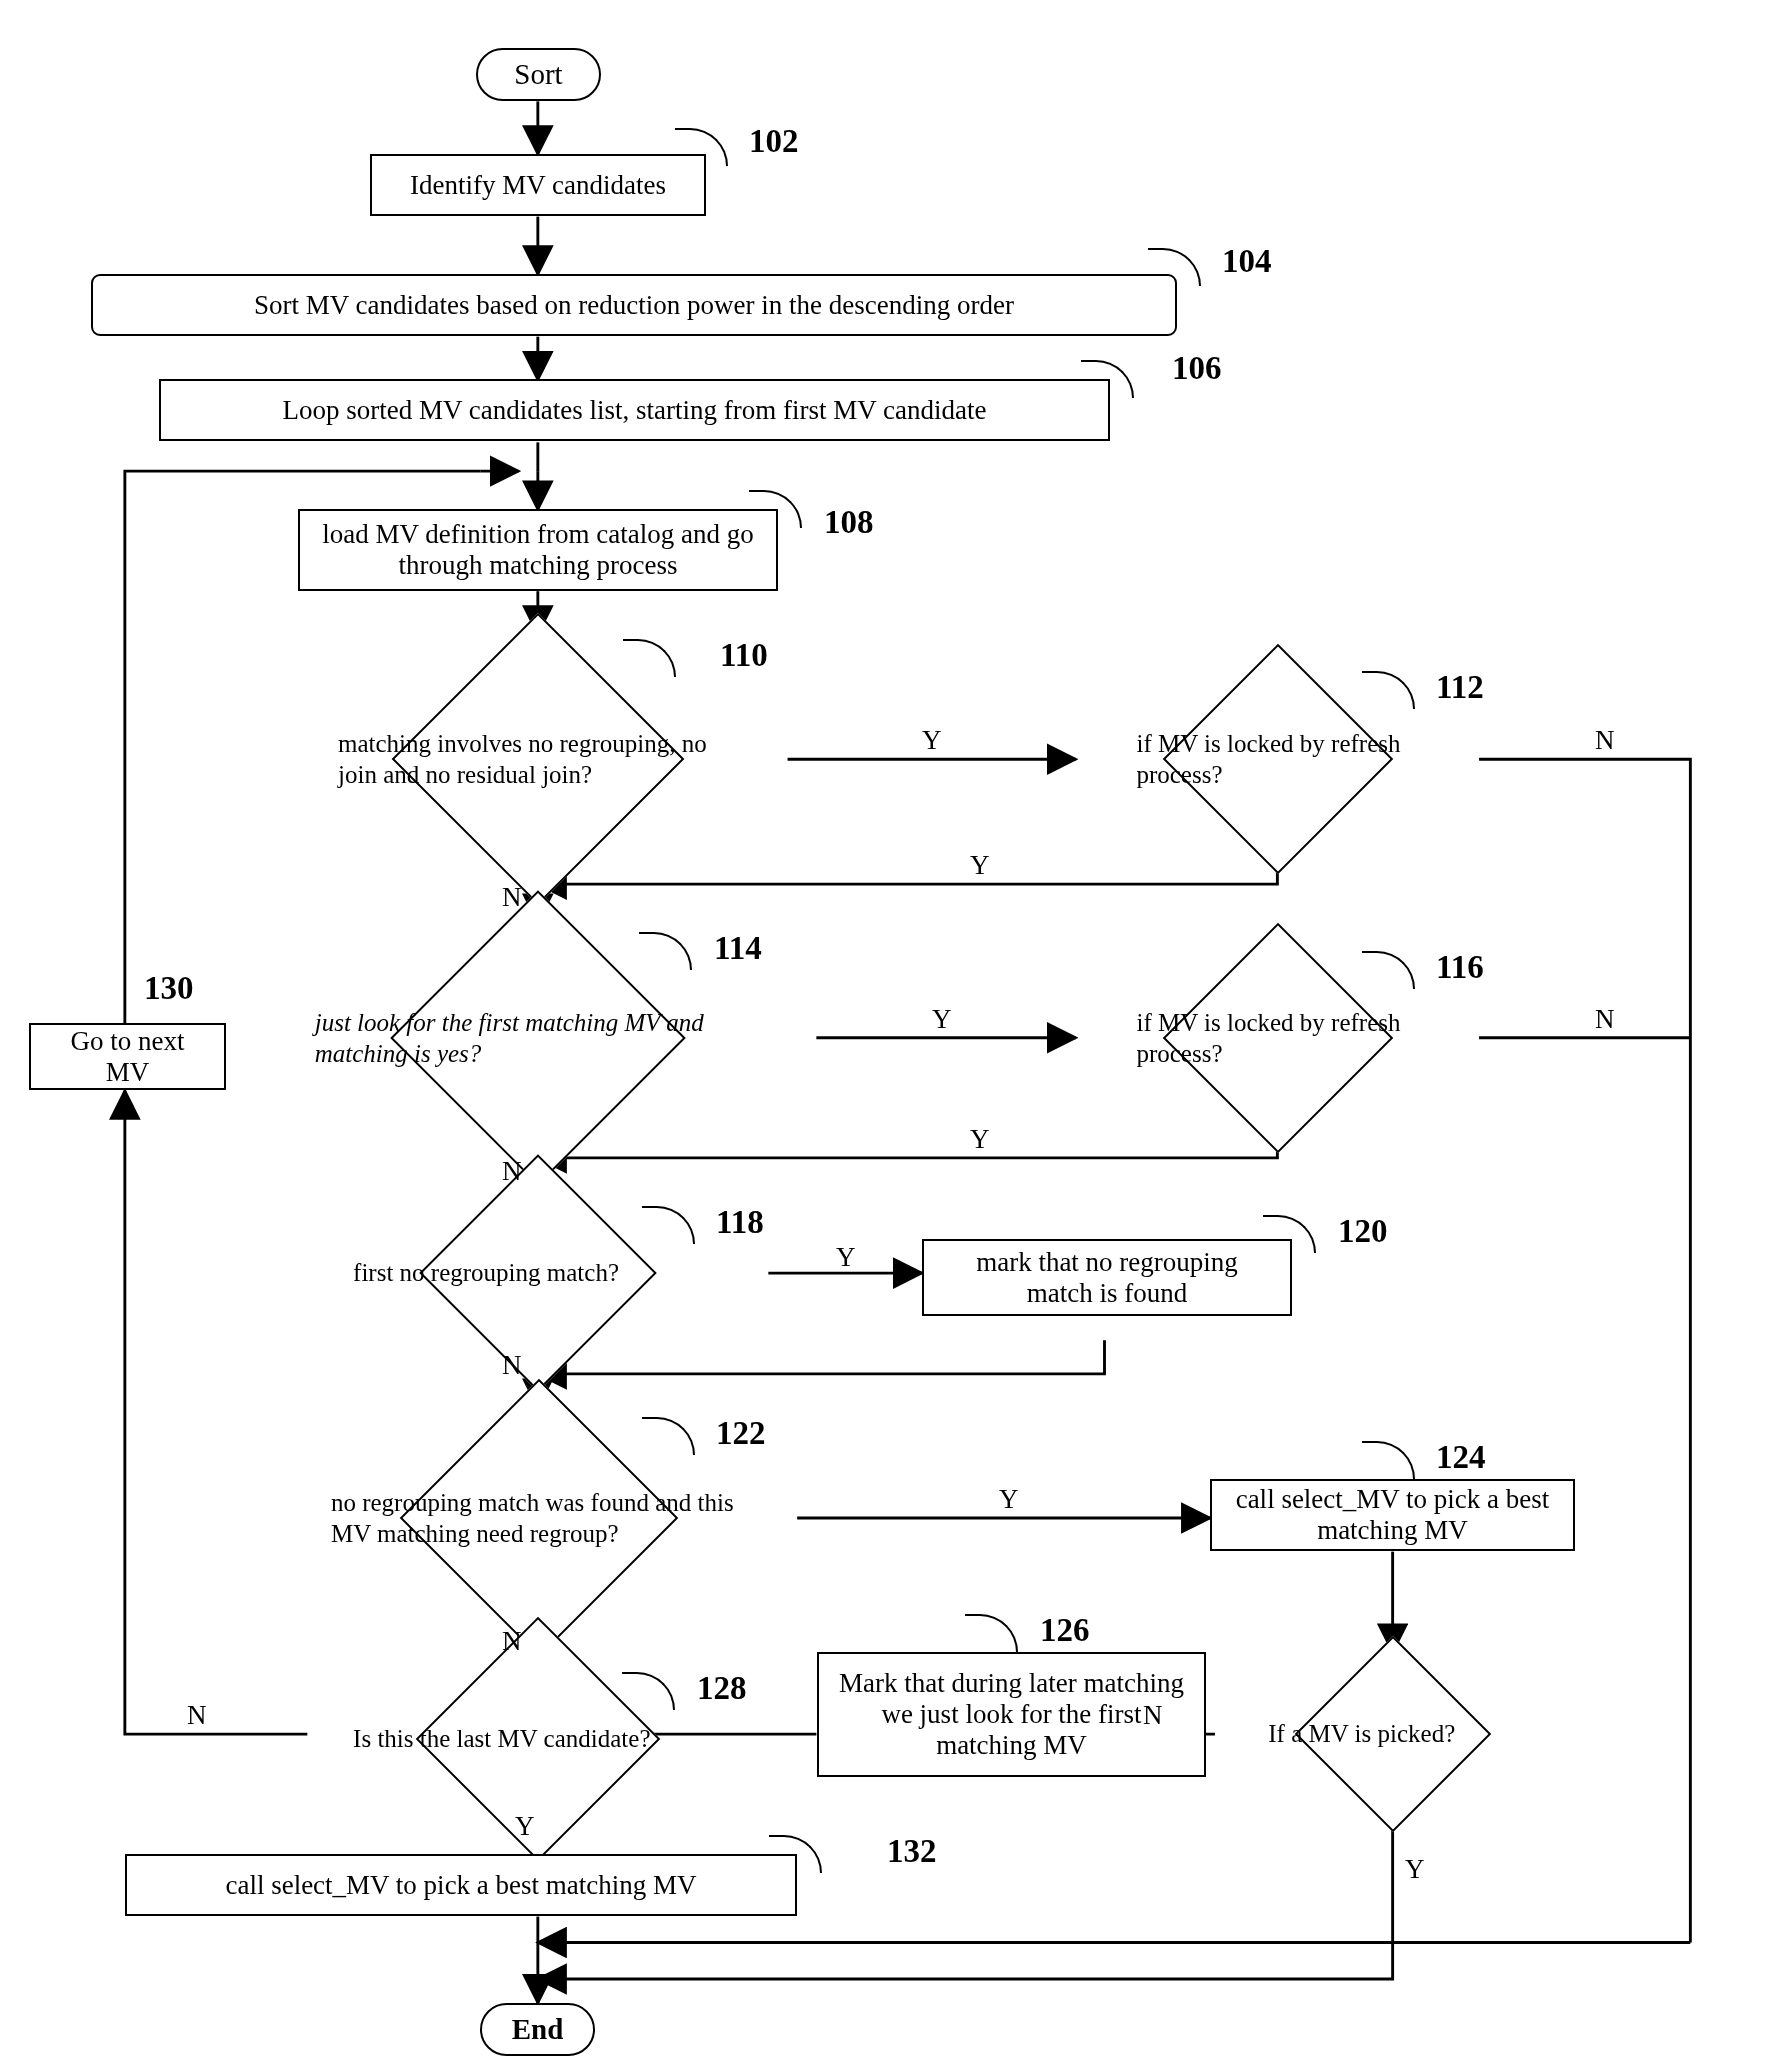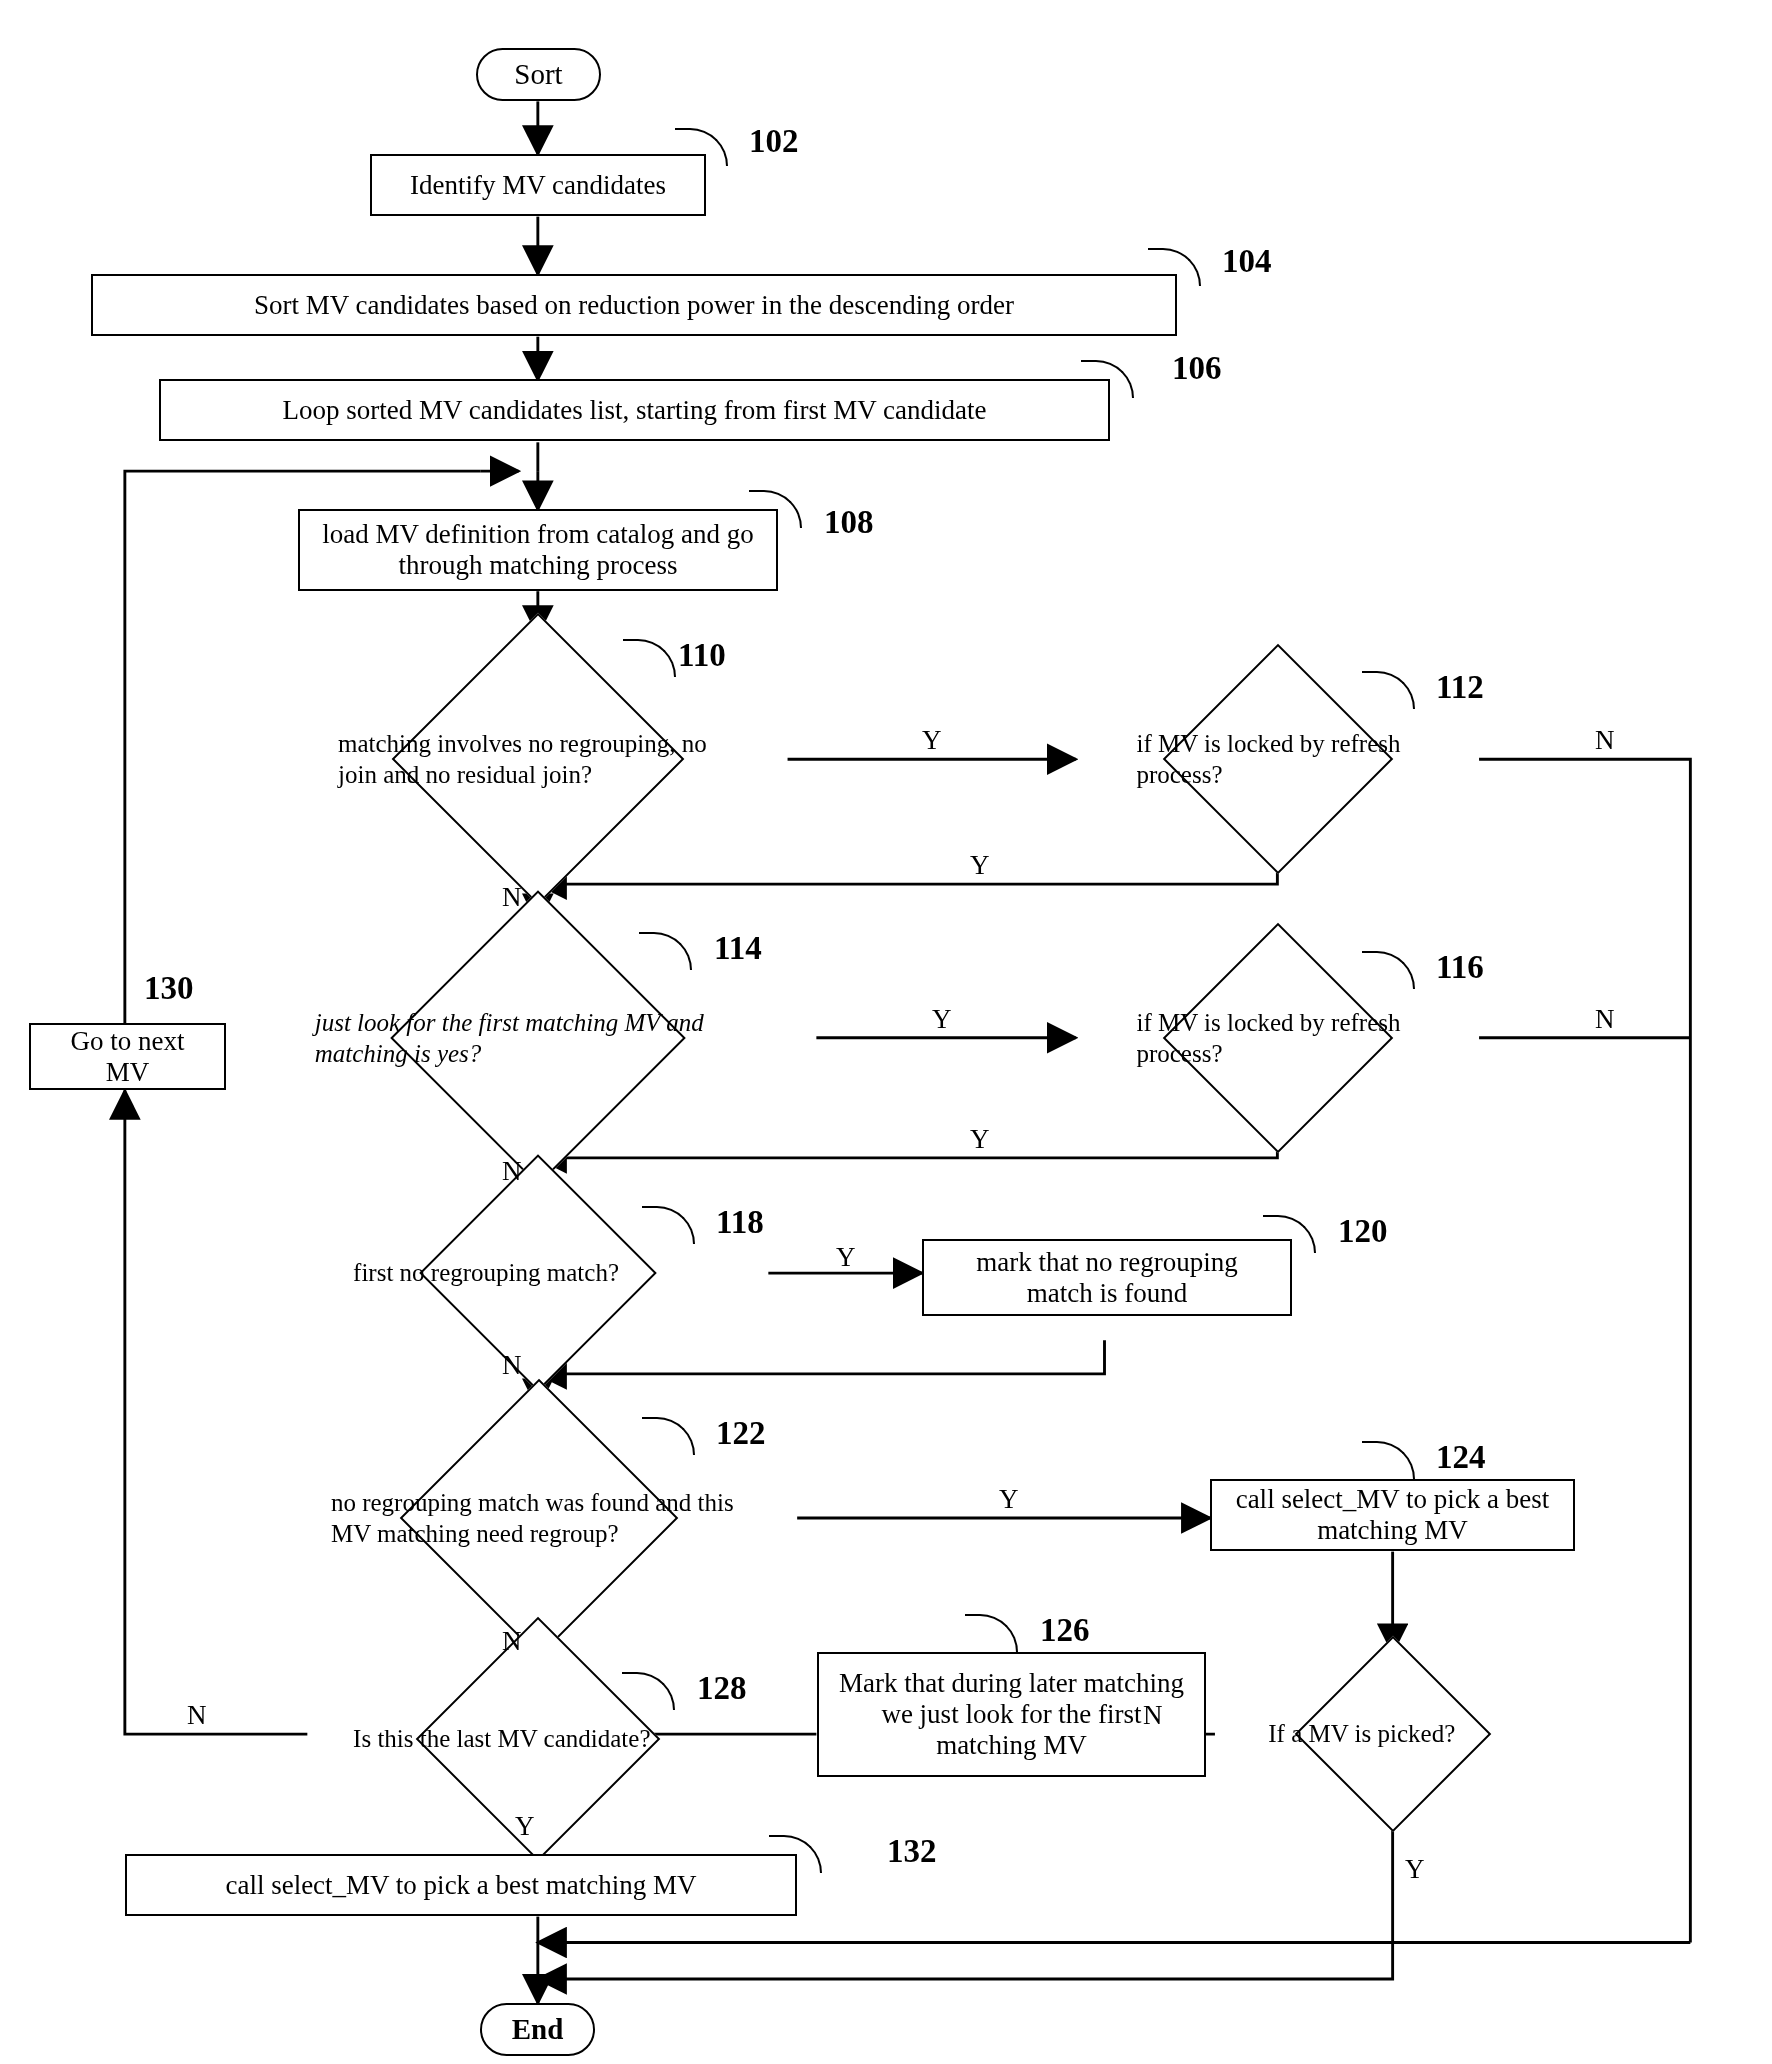--- a/index.html
+++ b/index.html
@@ -157,21 +157,21 @@
   <div class="terminal" style="left:476px; top:48px; width:125px; height:53px;">
     <span>Sort</span>
   </div>
 
   <div class="rect" style="left:370px; top:154px; width:336px; height:62px;">
     <span>Identify MV candidates</span>
   </div>
   <div class="curve-ref" style="left:675px; top:128px;"></div>
   <div class="ref" style="left:749px; top:123px;">102</div>
 
-  <div class="rect" style="left:91px; top:274px; width:1086px; height:62px;">
+  <div class="rect" style="left:91px; top:274px; width:1086px; height:62px;border-radius:9px;">
     <span>Sort MV candidates based on reduction power in the descending order</span>
   </div>
   <div class="curve-ref" style="left:1148px; top:248px;"></div>
   <div class="ref" style="left:1222px; top:243px;">104</div>
 
   <div class="rect" style="left:159px; top:379px; width:951px; height:62px;">
     <span>Loop sorted MV candidates list, starting from first MV candidate</span>
   </div>
   <div class="curve-ref" style="left:1081px; top:360px;"></div>
   <div class="ref" style="left:1156px; top:350px;margin-left:16px;">106</div>
@@ -180,21 +180,21 @@
     <span>load MV definition from catalog and go through matching process</span>
   </div>
   <div class="curve-ref" style="left:749px; top:490px;"></div>
   <div class="ref" style="left:824px; top:504px;">108</div>
 
   <div class="diamond-wrap" style="left:288px; top:634px; width:500px; height:250px;">
     <div class="diamond" style="width:207px; height:207px;"></div>
     <div class="diamond-label">matching involves no regrouping, no join and no residual join?</div>
   </div>
   <div class="curve-ref" style="left:623px; top:639px;"></div>
-  <div class="ref" style="left:678px; top:637px;text-align:center;">110</div>
+  <div class="ref" style="left:720px; top:637px;text-align:center;">110</div>
 
   <div class="diamond-wrap" style="left:1076px; top:672px; width:403px; height:173px;">
     <div class="diamond" style="width:163px; height:163px;"></div>
     <div class="diamond-label" style="width:70%">if MV is locked by refresh process?</div>
   </div>
   <div class="curve-ref" style="left:1362px; top:671px;"></div>
   <div class="ref" style="left:1436px; top:669px;">112</div>
 
   <div class="diamond-wrap" style="left:259px; top:922px; width:557px; height:231px;font-style:italic;">
     <div class="diamond" style="width:209px; height:209px;"></div>

